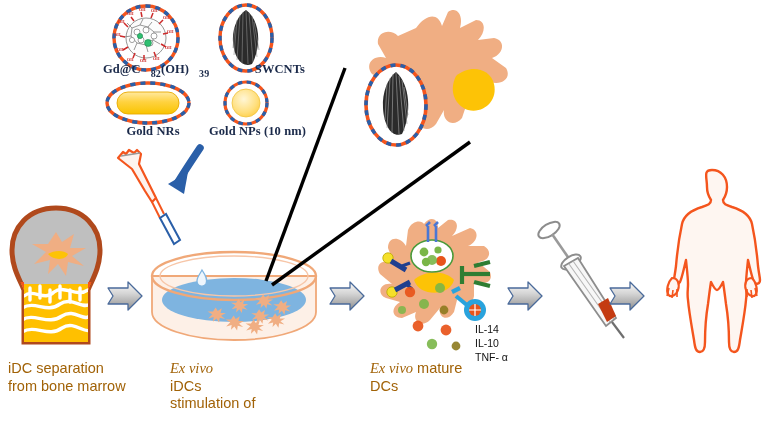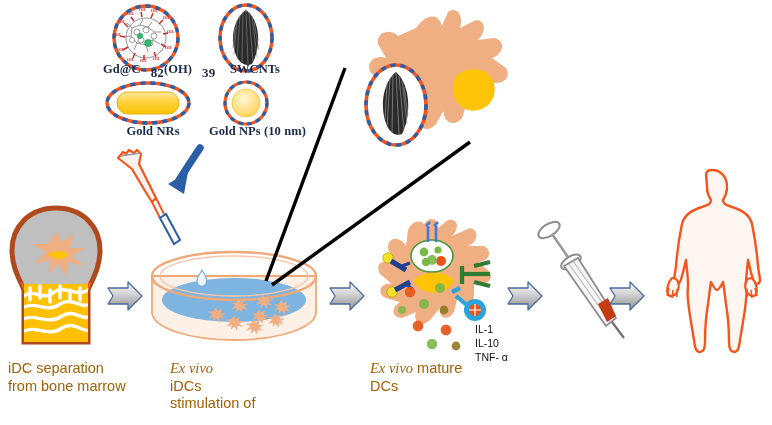--- a/index.html
+++ b/index.html
@@ -4,21 +4,21 @@
 <style>
   html,body{margin:0;padding:0;background:#ffffff;}
   body{width:772px;height:425px;position:relative;overflow:hidden;
        font-family:"Liberation Sans", sans-serif;}
   .stage{position:absolute;left:0;top:0;width:772px;height:425px;}
   .abs{position:absolute;}
   .cap{font-family:"Liberation Sans", sans-serif;font-size:14.5px;color:#a16207;line-height:1.22;}
   .cap i{font-style:italic;font-family:Liberation Serif, serif;}
   .nplabel{font-family:"Liberation Serif", serif;font-weight:bold;font-size:12.5px;
            color:#1b2a4a;white-space:nowrap;letter-spacing:.1px;}
-  .nplabel sub{font-size:13px;padding-left:10px;}
+  .nplabel sub{font-size:10px;padding-left:10px;}
   .cyto{font-family:"Liberation Sans", sans-serif;font-size:10.5px;color:#111;line-height:1.35;}
   svg{display:block;overflow:visible;}
 </style>
 </head>
 <body>
 
 <div class="stage">
 
   <div class="abs" style="left:96px;top:2px;">
     <svg width="210" height="140" viewBox="0 0 210 140">
@@ -93,21 +93,21 @@
         <circle cx="150" cy="101" r="21" fill="#ffffff" stroke="#f4551d" stroke-width="3.2"></circle>
         <circle cx="150" cy="101" r="21" fill="none" stroke="#2a5fa8" stroke-width="3.2" stroke-dasharray="4.5 4.5"></circle>
         <circle cx="150" cy="101" r="14" fill="url(#goldSph)" stroke="#f0c442" stroke-width="0.8"></circle>
       </g>
     </svg>
   </div>
 
   <div class="abs nplabel" style="left:103px;top:62px;width:100px;text-align:center;">
     <span>Gd@C<sub>82</sub>(OH)<sub>39</sub></span>
   </div>
-  <div class="abs nplabel" style="left:205px;top:62px;width:100px;text-align:center;">
+  <div class="abs nplabel" style="left:205px;top:62px;width:100px;text-align:right;">
     <span>SWCNTs</span>
   </div>
   <div class="abs nplabel" style="left:108px;top:124px;width:90px;text-align:center;">
     <span>Gold NRs</span>
   </div>
   <div class="abs nplabel" style="left:186px;top:124px;width:120px;text-align:right;">
     <span>Gold NPs (10 nm)</span>
   </div>
 
   <div class="abs" style="left:96px;top:136px;">
@@ -283,21 +283,21 @@
     <circle cx="36" cy="58" r="5.0" fill="#7ab648" opacity="0.9"></circle>
     <circle cx="56" cy="64" r="4.4" fill="#8d7a1e" opacity="0.9"></circle>
     <circle cx="30" cy="80" r="5.4" fill="#e8541a" opacity="0.92"></circle>
     <circle cx="58" cy="84" r="5.4" fill="#e8541a" opacity="0.92"></circle>
     <circle cx="44" cy="98" r="5.2" fill="#7ab648" opacity="0.9"></circle>
     <circle cx="68" cy="100" r="4.4" fill="#8d7a1e" opacity="0.9"></circle>
     <circle cx="14" cy="64" r="4.0" fill="#7ab648" opacity="0.85"></circle>
   </svg>
 
   <div class="abs cyto" style="left:475px;top:322px;">
-    <div>IL-1</div>
+    <div>IL-14</div>
     <div>IL-10</div>
     <div>TNF- α</div>
   </div>
 
   <div class="abs" style="left:526px;top:218px;">
     <svg width="100" height="120" viewBox="0 0 100 120">
 
       <ellipse cx="23" cy="12" rx="12" ry="6" fill="#ffffff" stroke="#8d8d8d" stroke-width="2" transform="rotate(-32 23 12)"></ellipse>
 
       <path d="M26 16 L44 42" stroke="#9a9a9a" stroke-width="2.6"></path>

